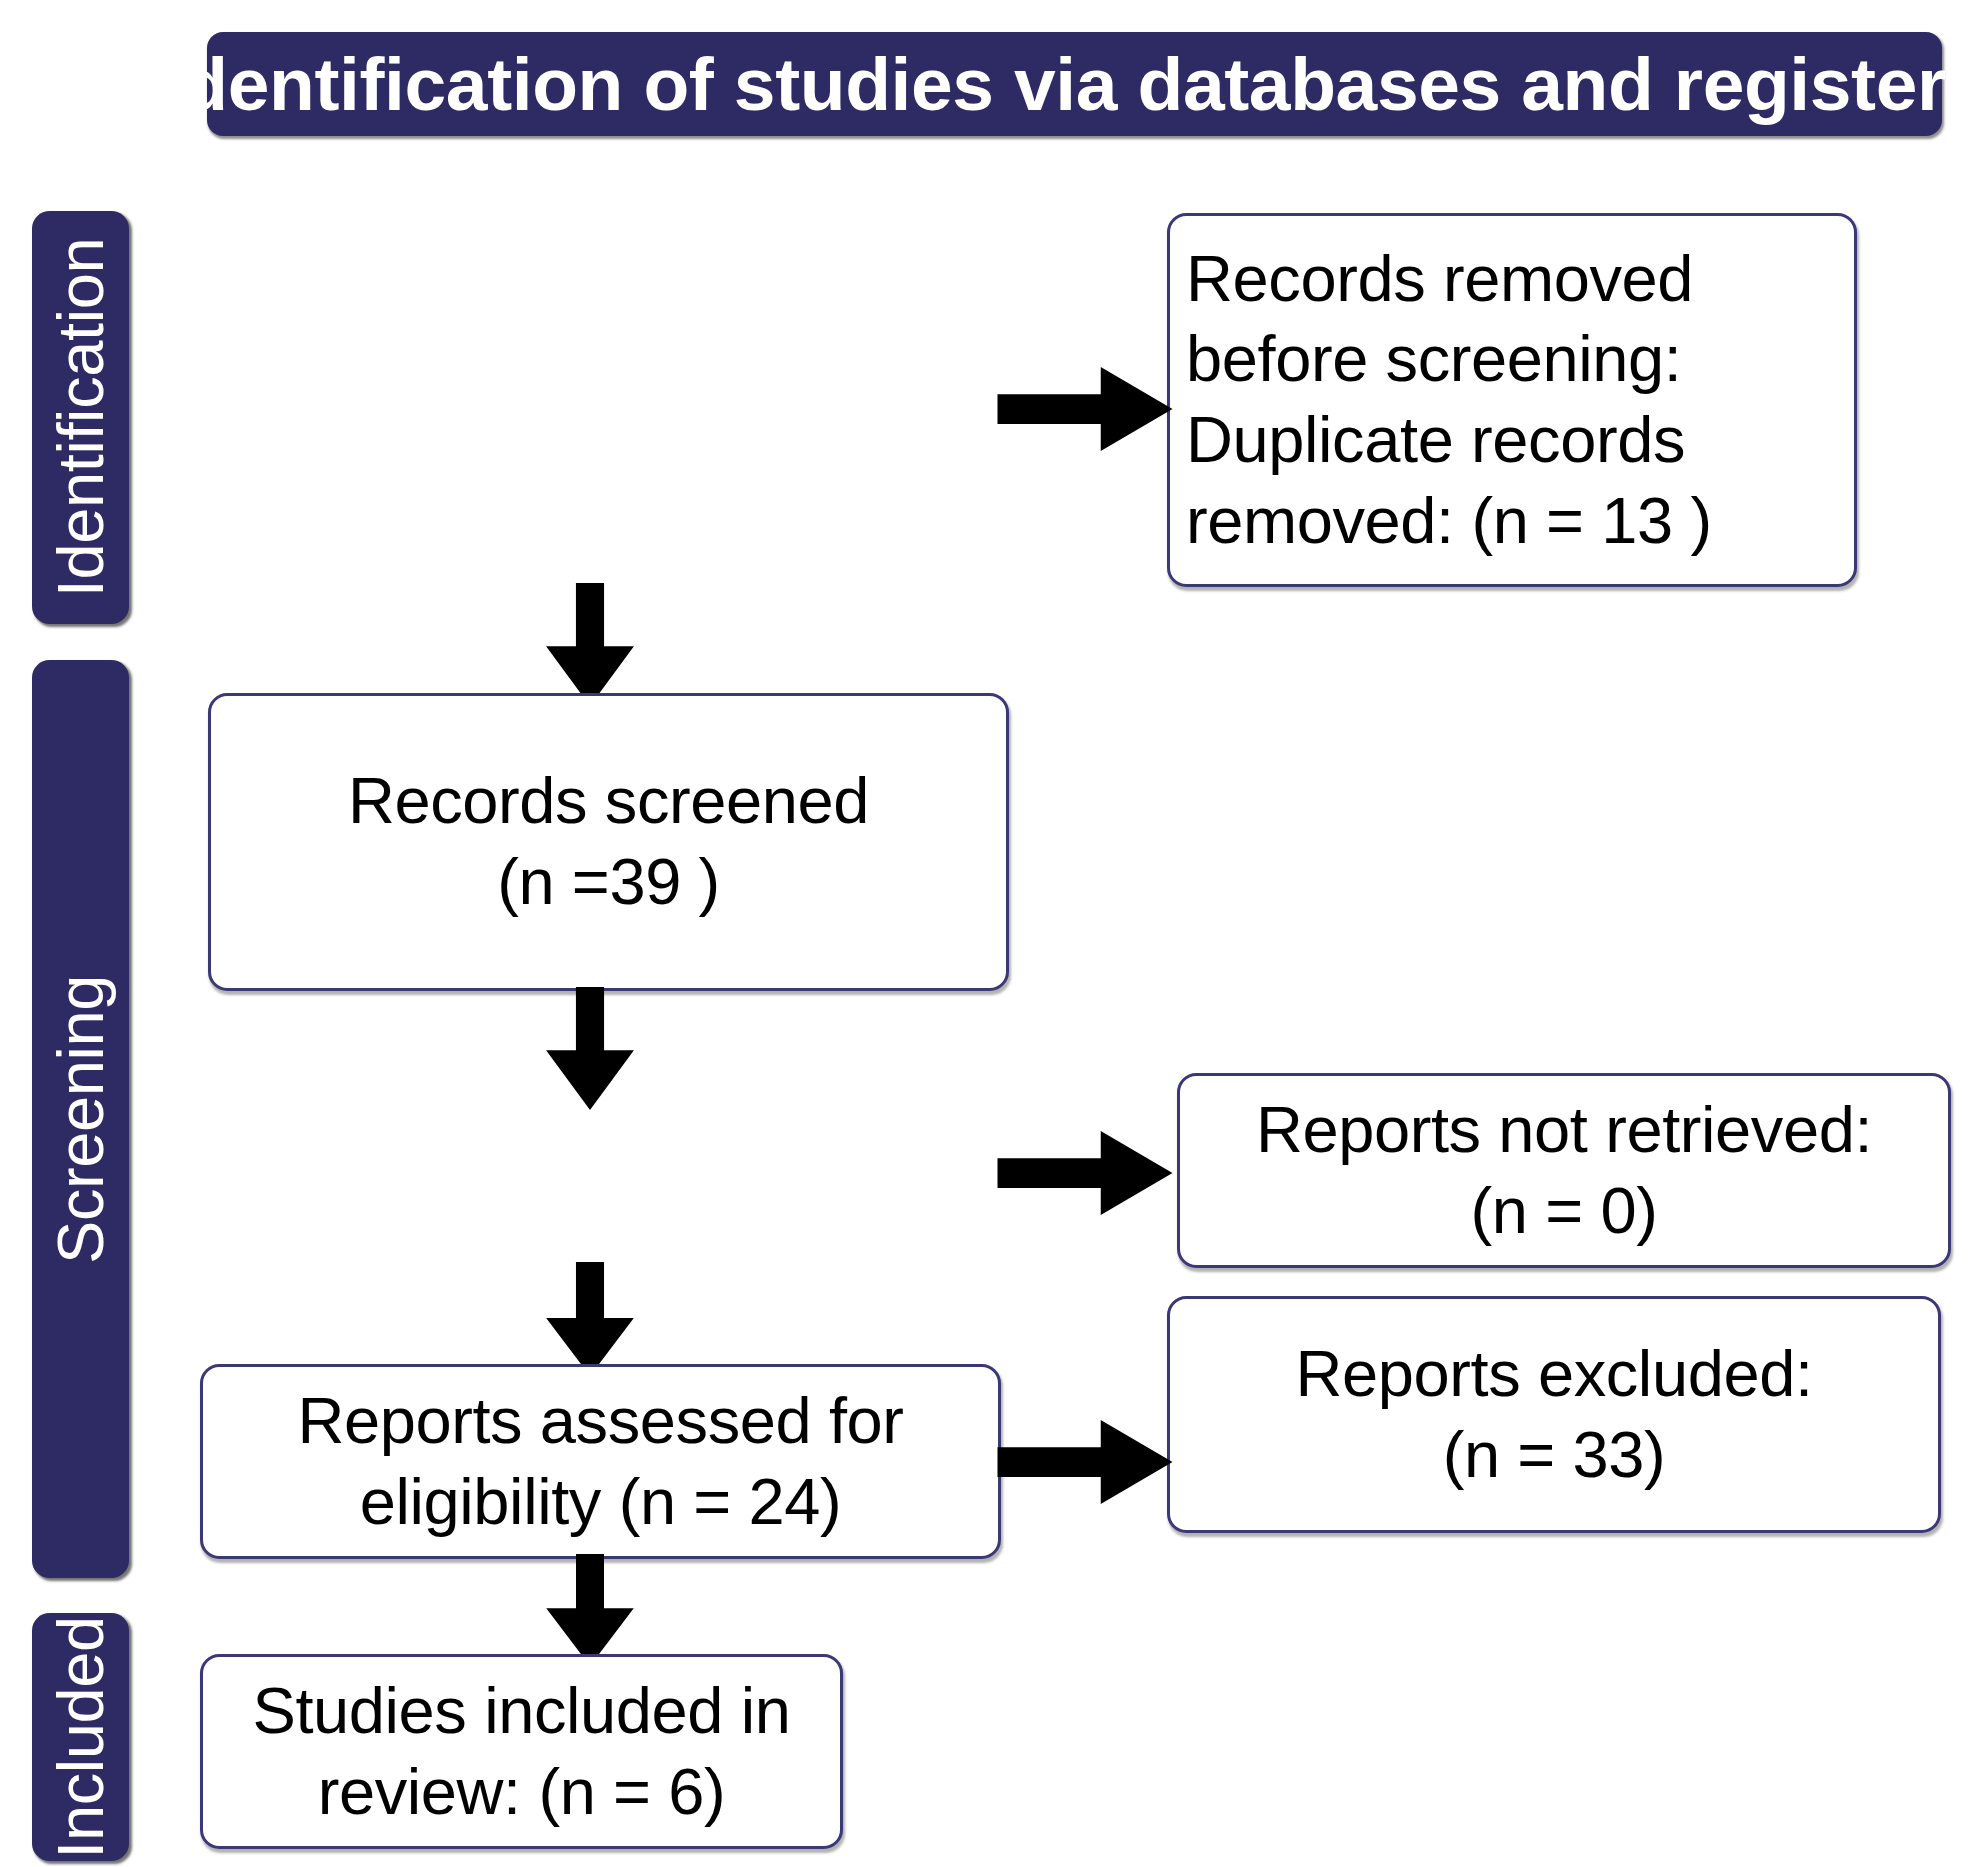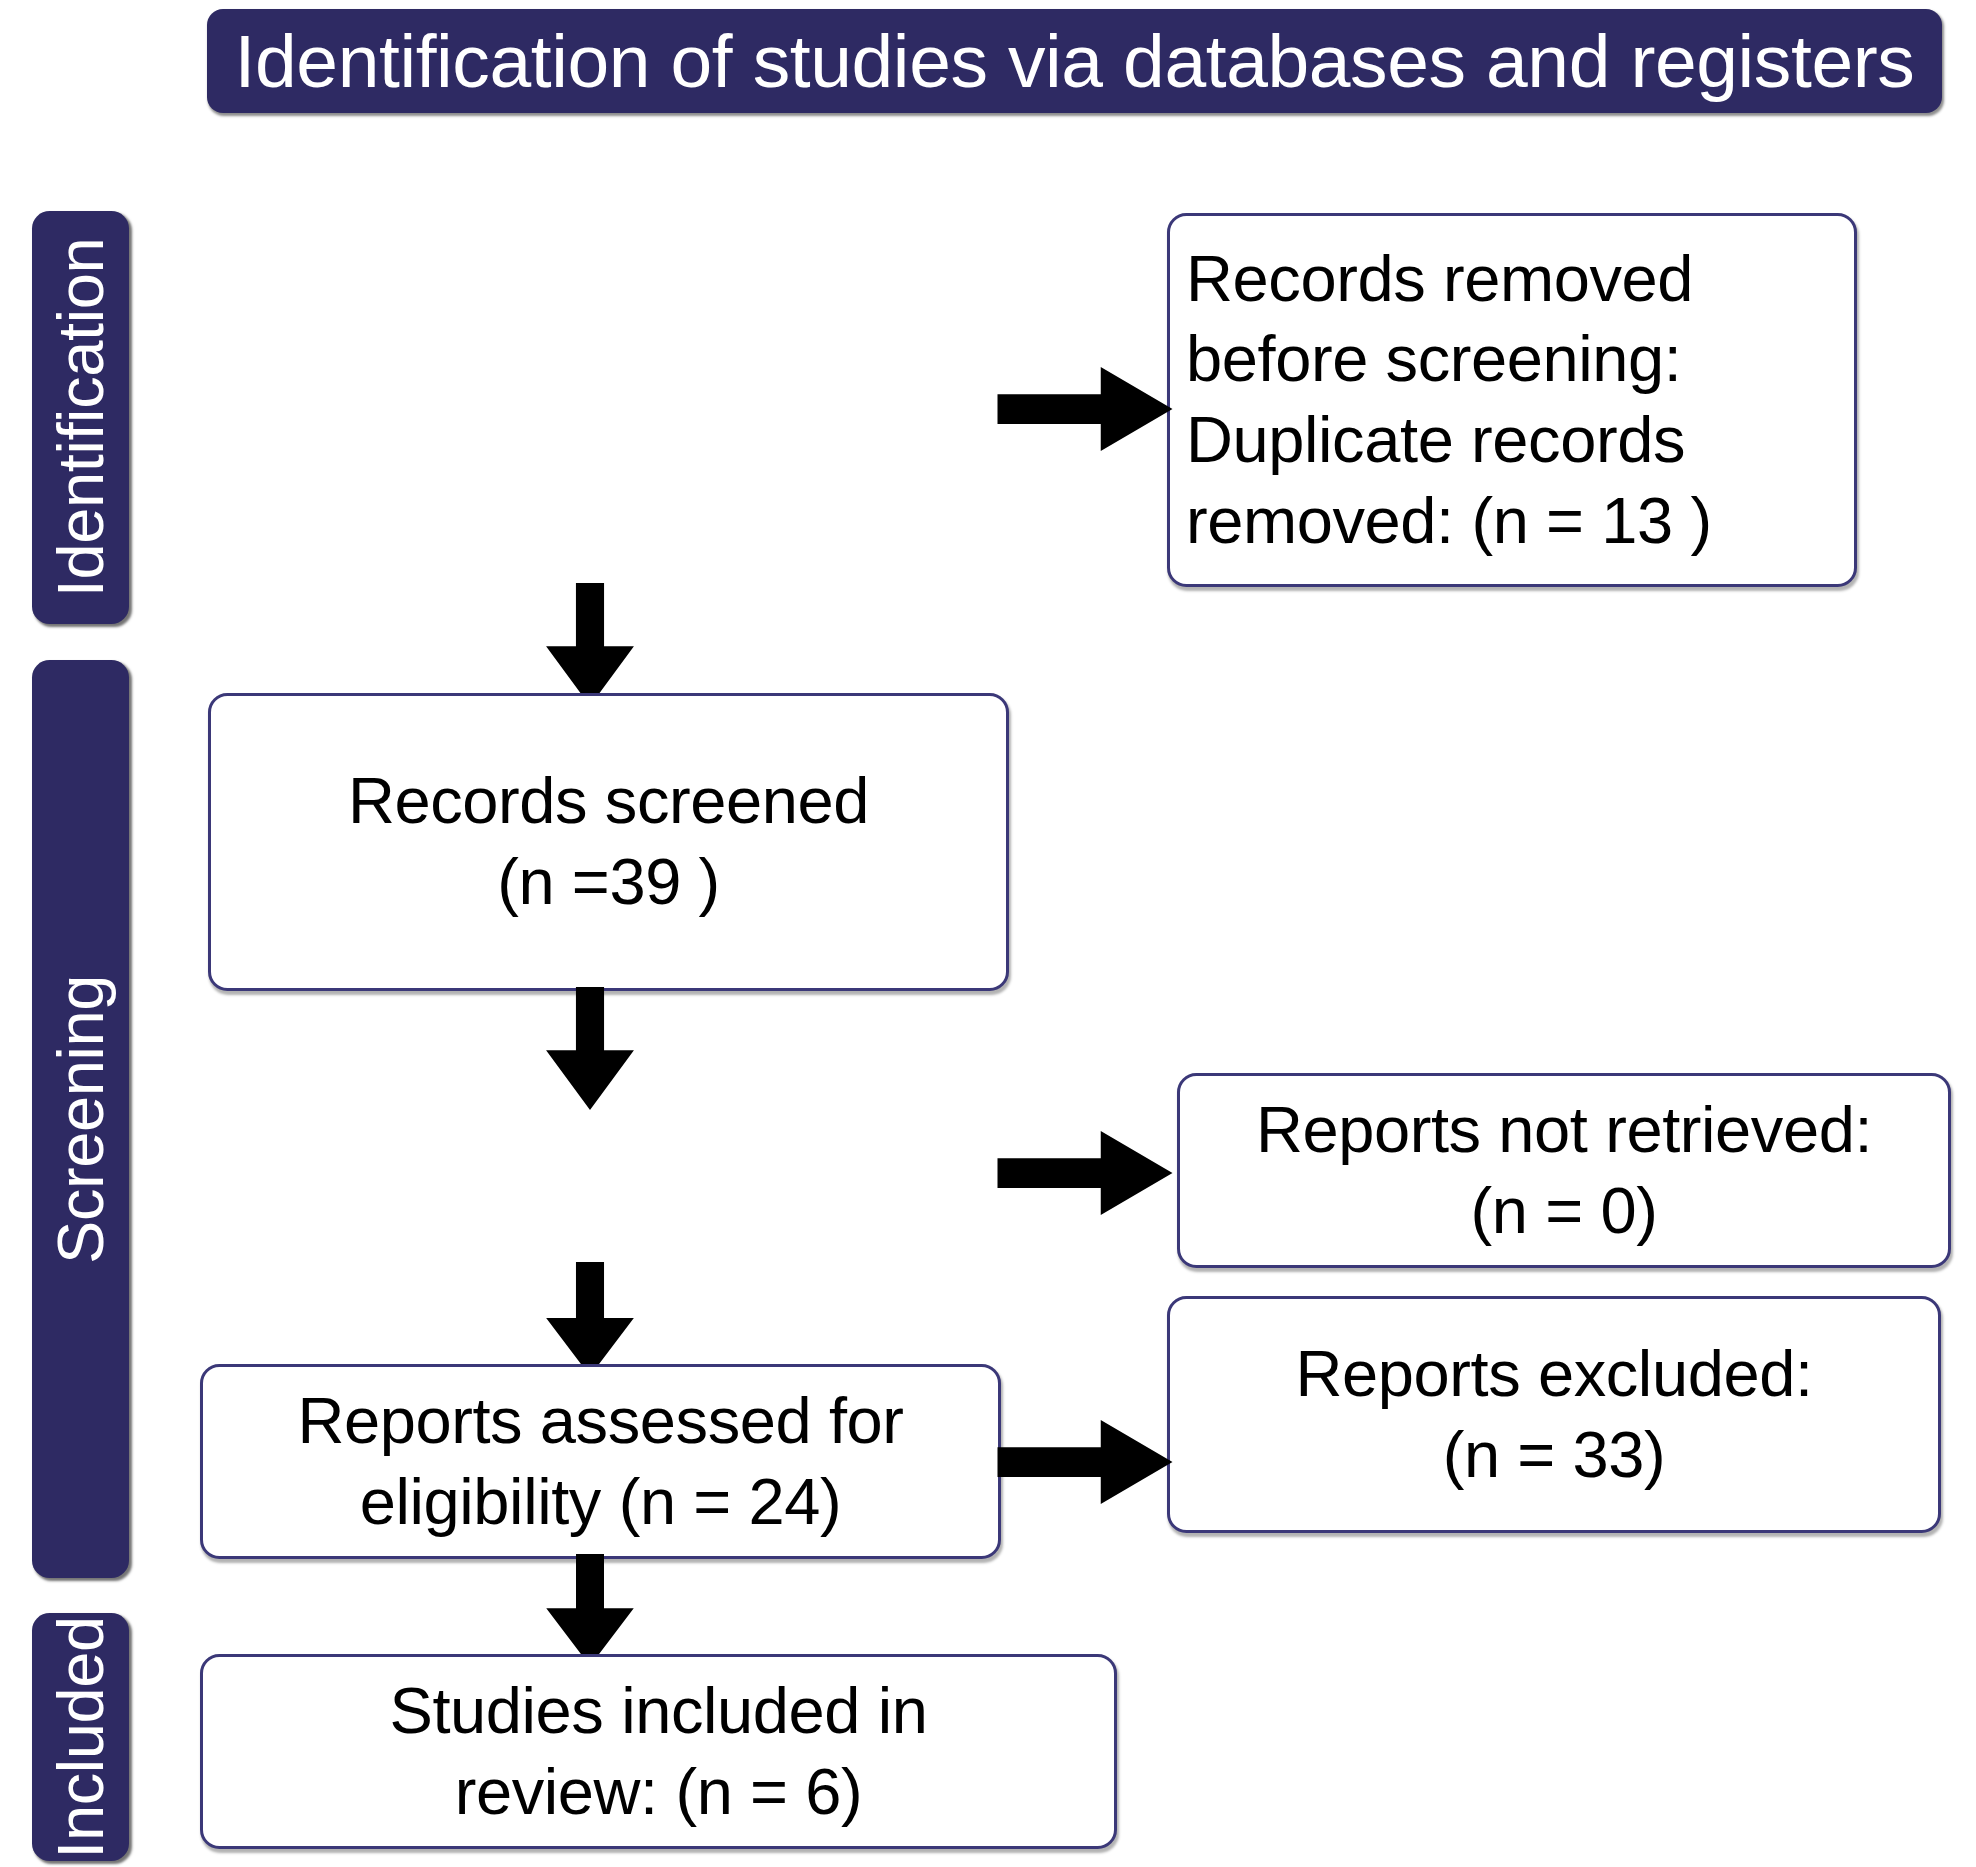--- a/index.html
+++ b/index.html
@@ -81,21 +81,21 @@
 
   
   .arrow { position: absolute; }
   .arrow svg { display: block; overflow: visible; }
 </style>
 </head>
 <body>
 
 <div id="canvas">
 
-  <div class="banner" style="left:207px; top:9px; width:1735px; height:104px;">
+  <div class="banner" style="left:207px; top:32px; width:1735px; height:104px;font-weight:bold;">
     <span class="banner-text">Identification of studies via databases and registers</span>
   </div>
 
   <div class="sidebar" style="left:32px; top:211px; width:97px; height:413px;">
     <span class="sidebar-text">Identification</span>
   </div>
 
   <div class="sidebar" style="left:32px; top:660px; width:97px; height:918px;">
     <span class="sidebar-text">Screening</span>
   </div>
@@ -168,19 +168,19 @@
       <path d="M0,31 L118,31 L118,0 L200,48 L118,96 L118,65 L0,65 Z" fill="#000000"></path>
     </svg>
   </div>
 
   <div class="arrow" style="left:546px; top:1554px; width:88px; height:112px;">
     <svg width="88" height="112" viewBox="0 0 100 128">
       <path d="M34,0 L66,0 L66,62 L100,62 L50,128 L0,62 L34,62 Z" fill="#000000"></path>
     </svg>
   </div>
 
-  <div class="box" style="left:200px; top:1654px; width:917px; height:195px;justify-content:flex-end;">
+  <div class="box" style="left:200px; top:1654px; width:643px; height:195px;justify-content:flex-end;">
     <span class="box-text center">Studies included in
 review: (n = 6)</span>
   </div>
 
 </div>
 
 
 </body></html>

